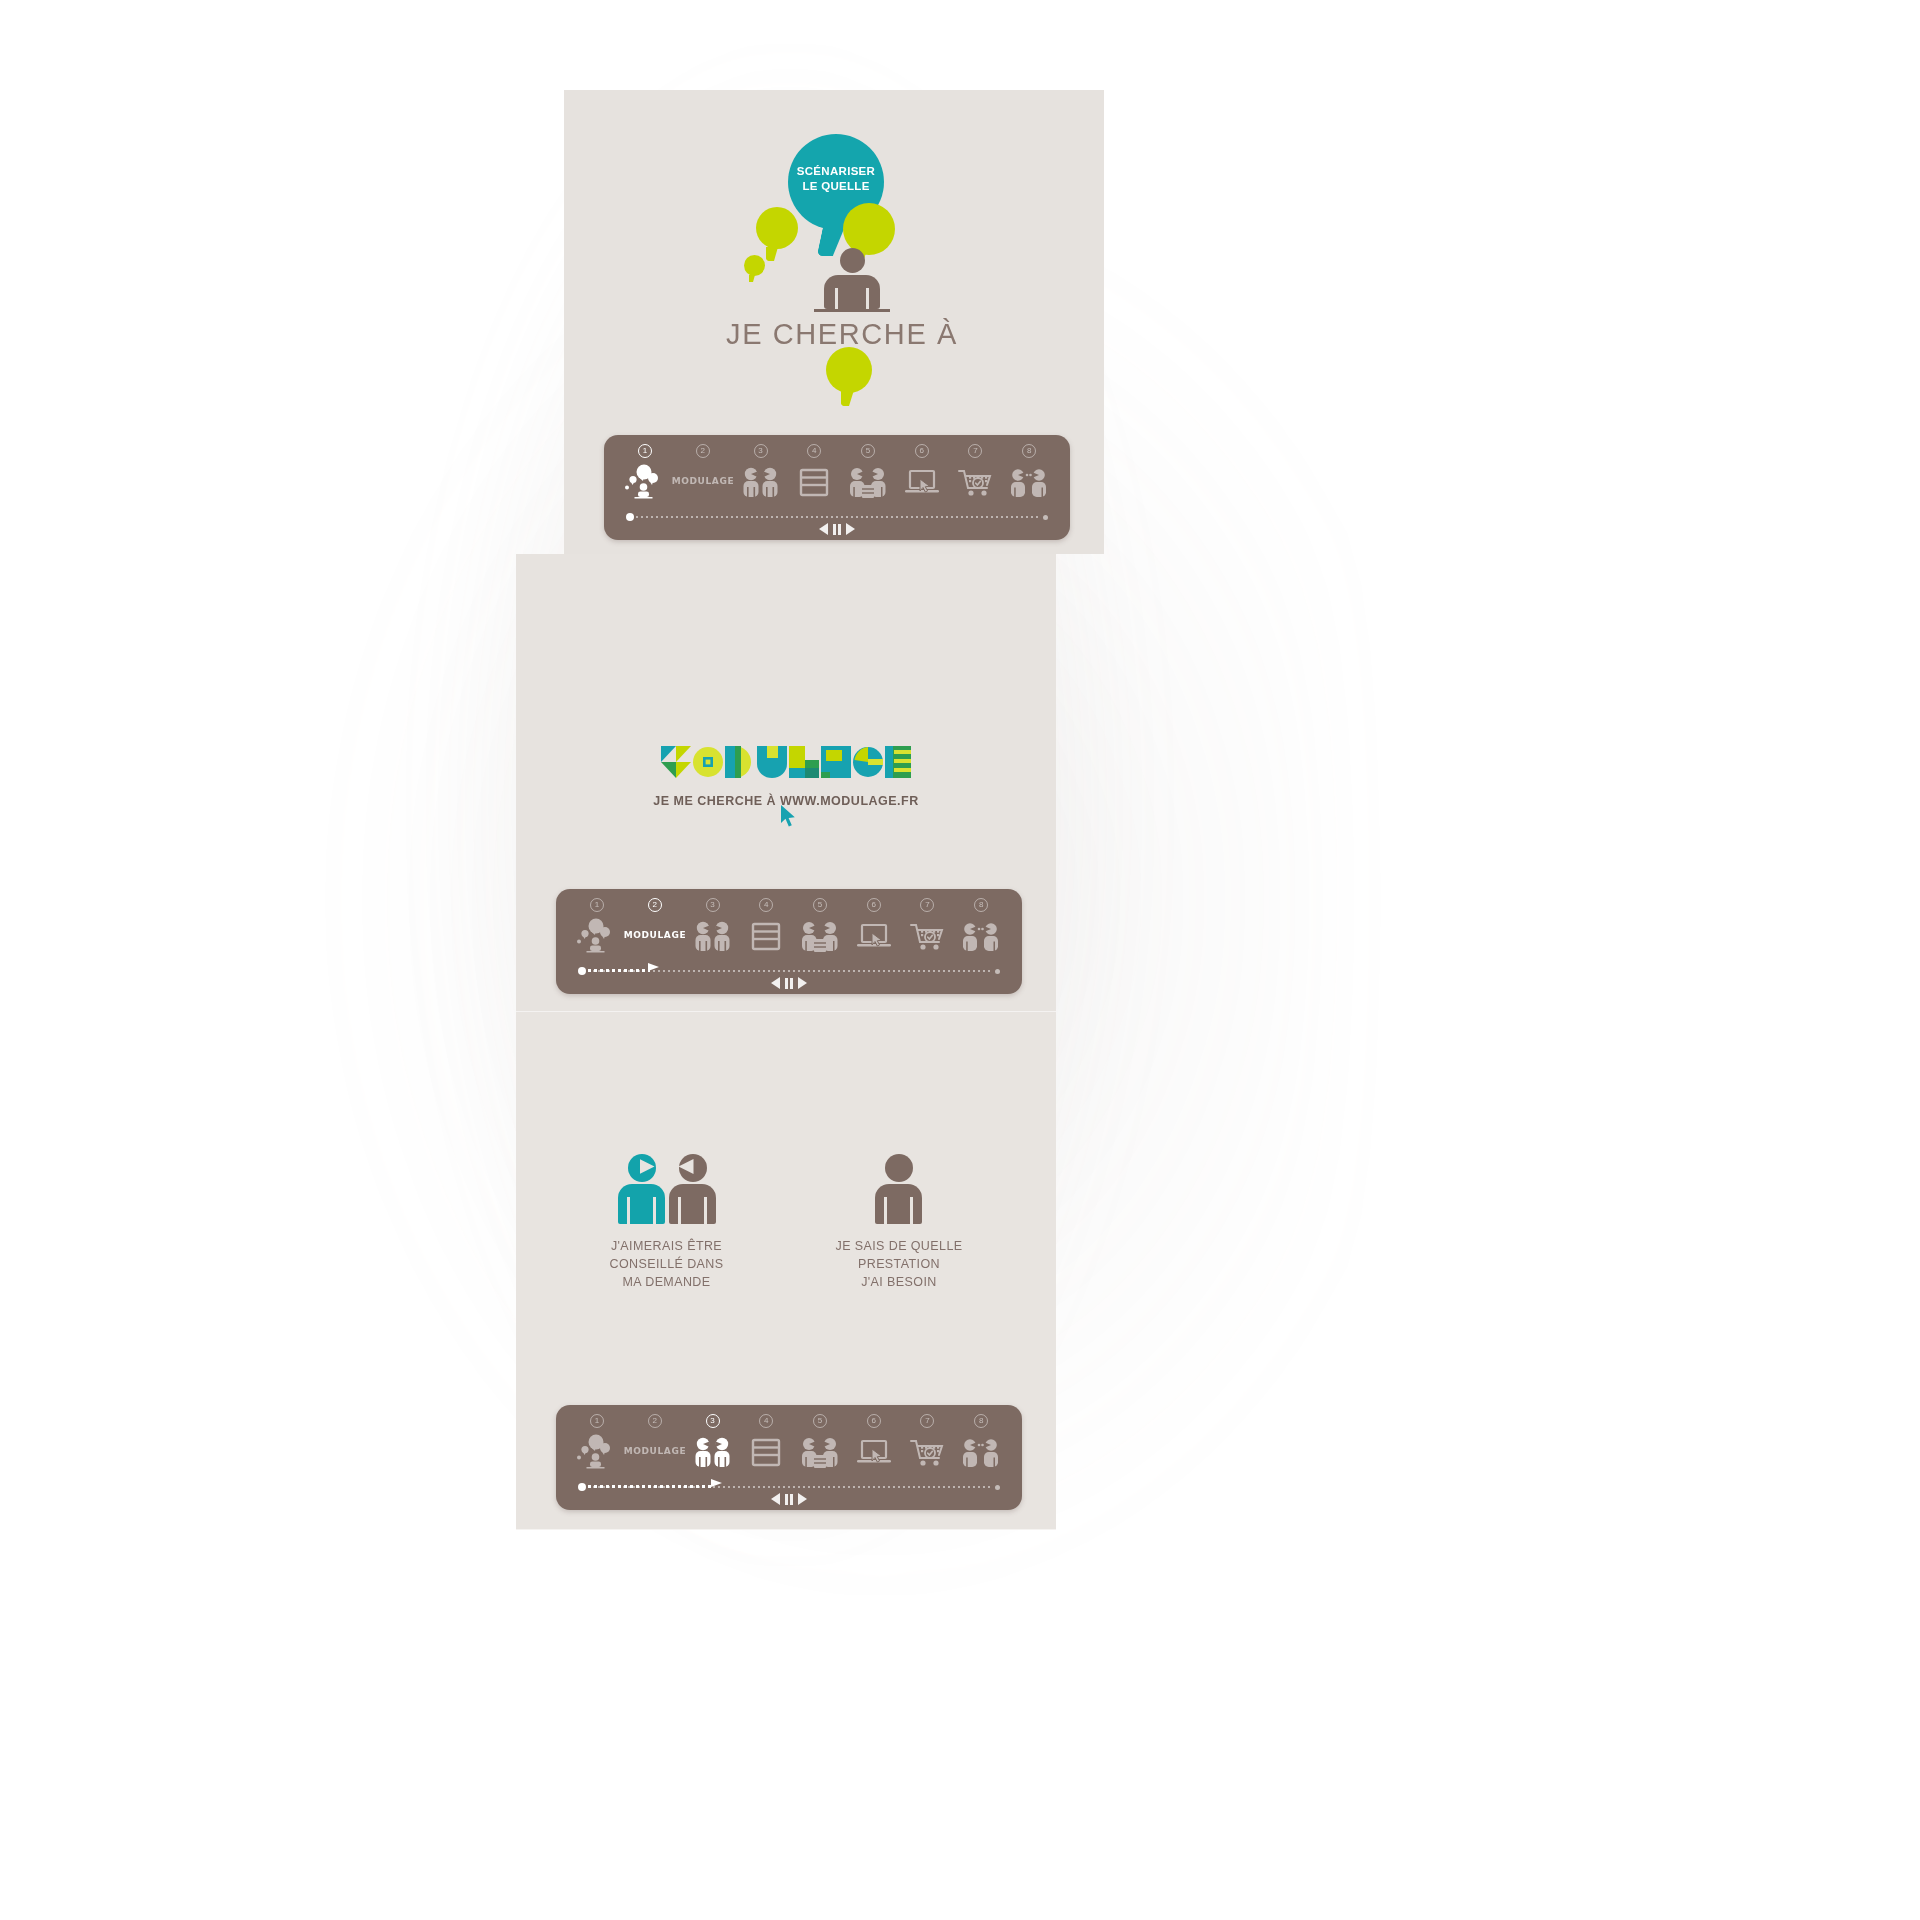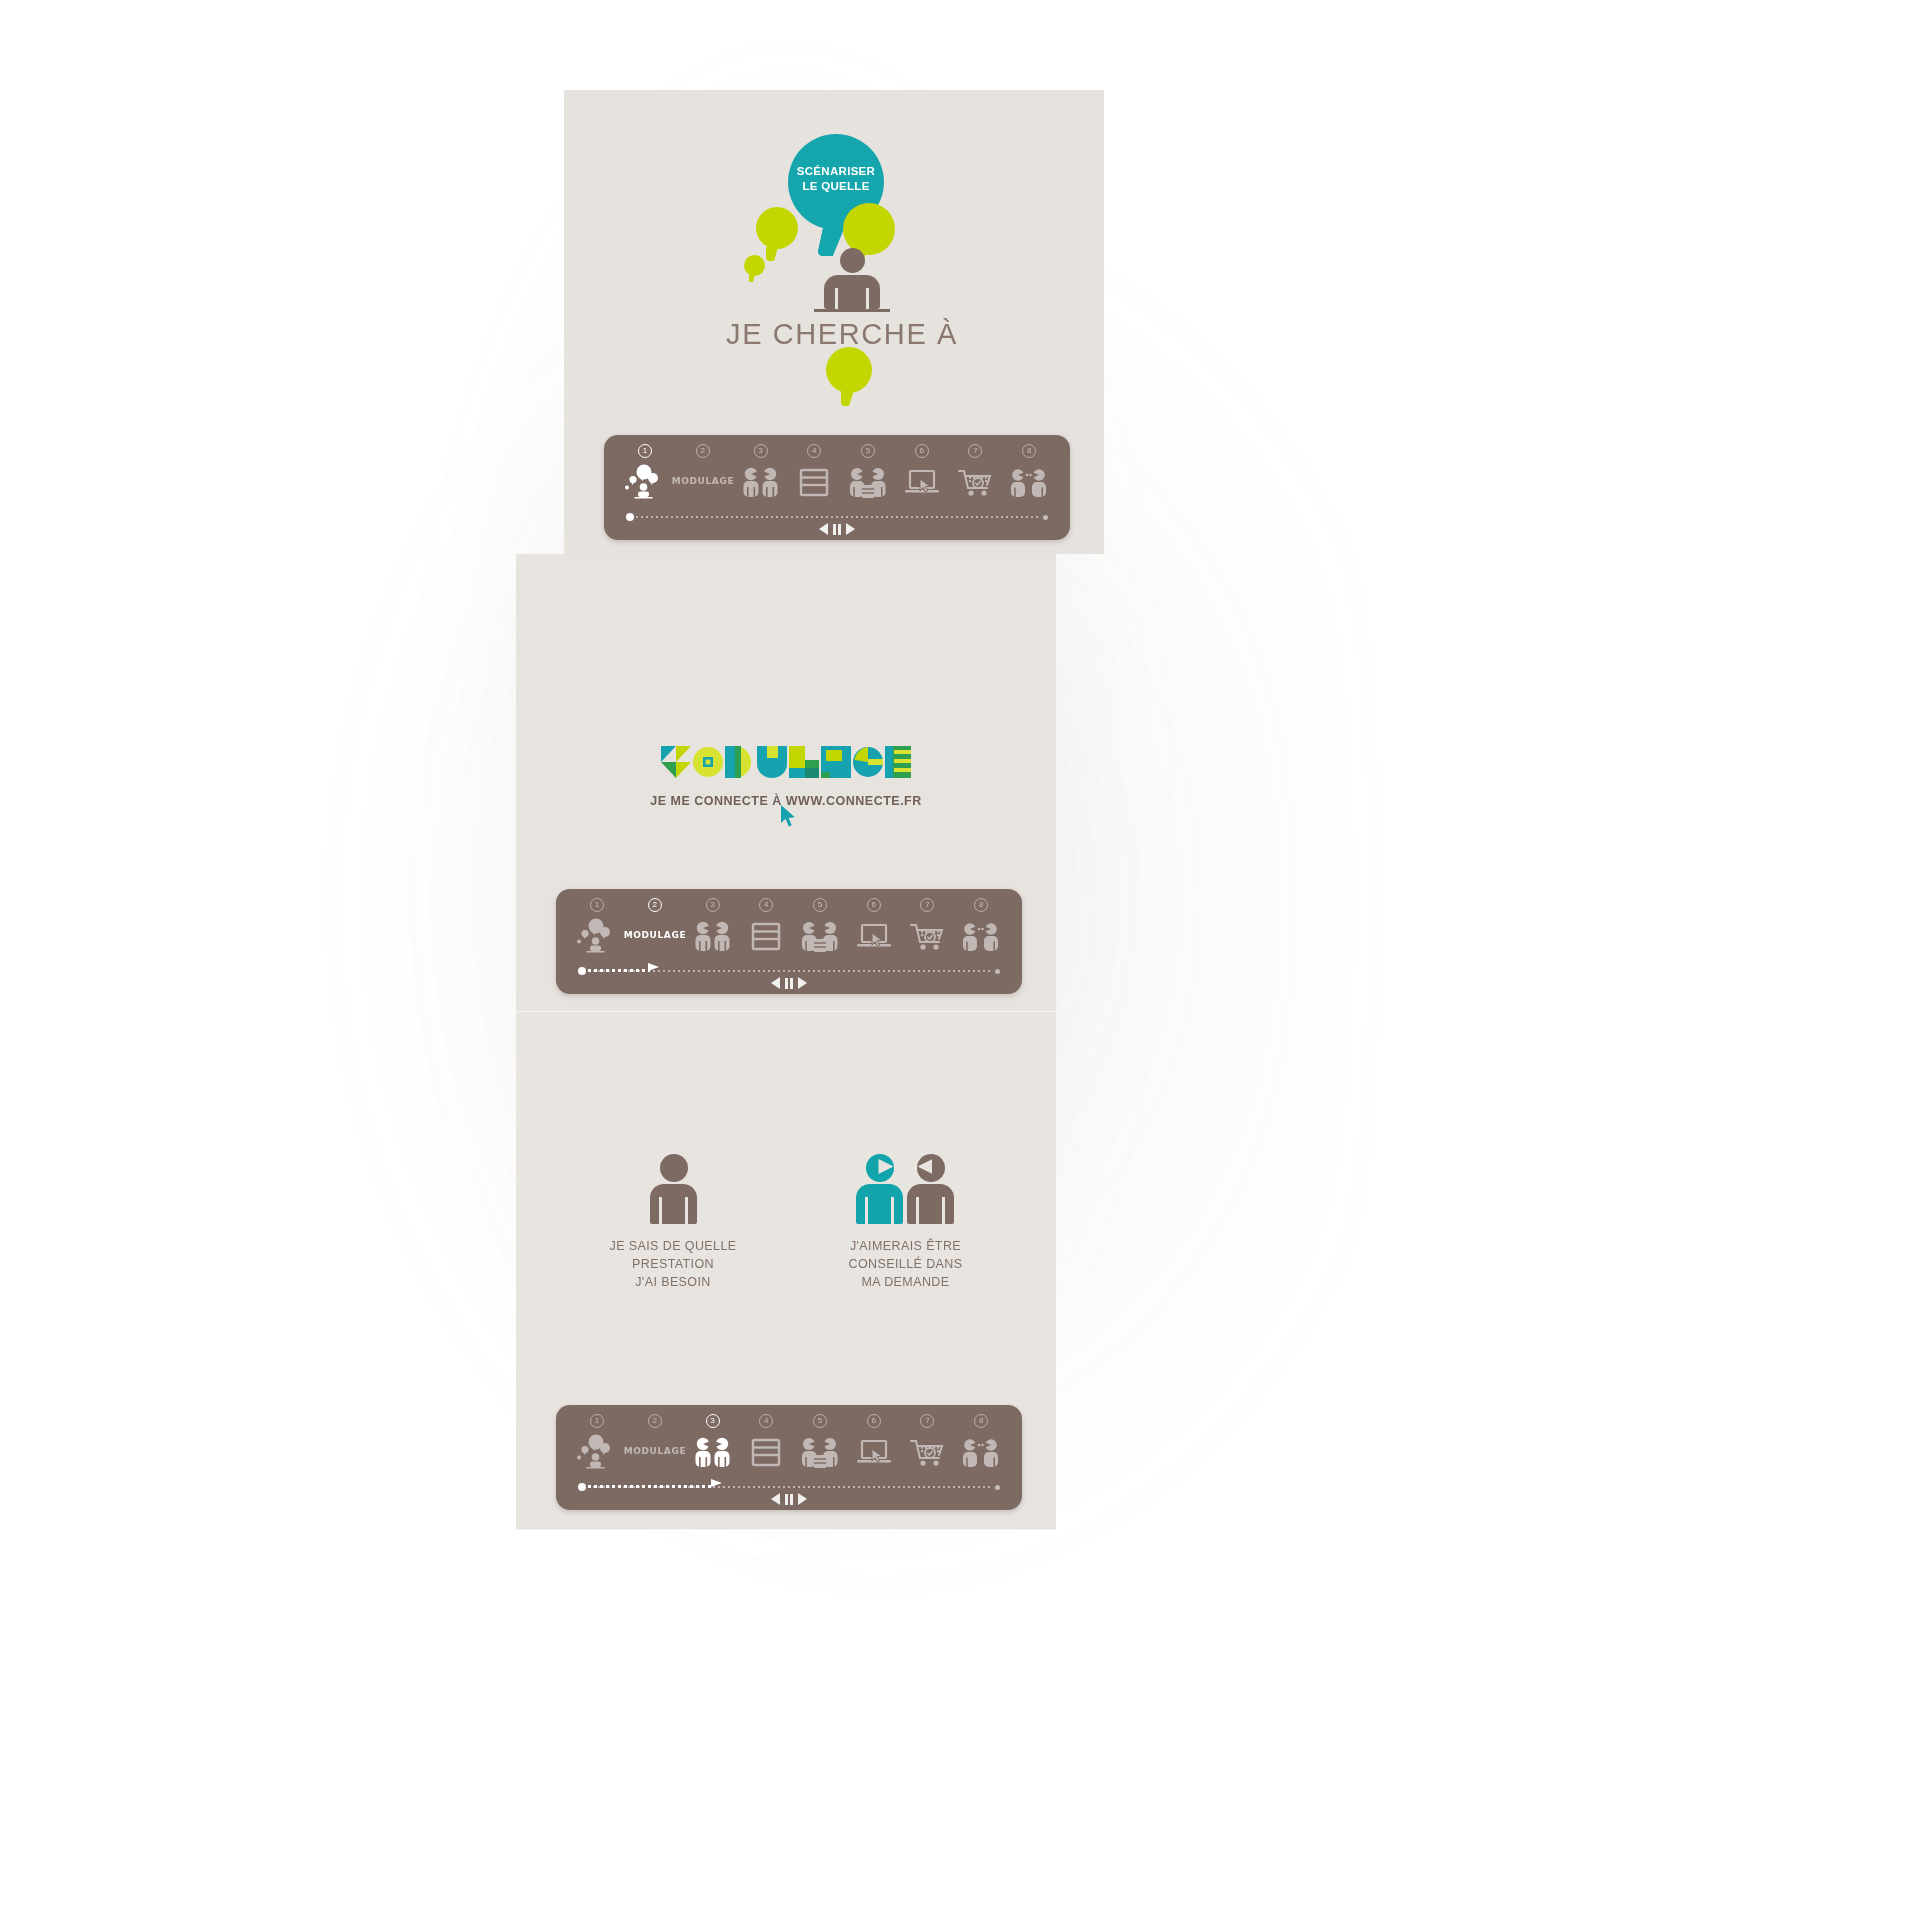--- a/index.html
+++ b/index.html
@@ -649,21 +649,21 @@
         <div class="glyph narrow">
           <svg viewBox="0 0 26 32" width="26" height="32">
             <rect x="0" y="0" width="26" height="32" fill="#2e9e4f"></rect>
             <rect x="9" y="4" width="17" height="4" fill="#d8e230"></rect>
             <rect x="9" y="13" width="17" height="4" fill="#d8e230"></rect>
             <rect x="9" y="22" width="17" height="4" fill="#d8e230"></rect>
             <rect x="0" y="0" width="8" height="32" fill="#17a2b0"></rect>
           </svg>
         </div>
       </div>
-      <div class="heading-connecte">JE ME CONNECTE À WWW.CONNECTE.FR</div>
+      <div class="heading-connecte">JE ME CHERCHE À WWW.MODULAGE.FR</div>
     </div>
 
     <div class="cursor-arrow">
       <svg viewBox="0 0 17 25" width="17" height="25">
         <path d="M1 1 L1 19 L5.5 14.8 L8.8 22.5 L11.8 21.2 L8.6 13.9 L14.8 13.3 Z" fill="#17a2b0"></path>
       </svg>
     </div>
 
     <div class="navbar nav-p2">
       <div class="nav-steps">
@@ -829,55 +829,55 @@
       </div>
     </div>
   </div>
 
   <div class="panel panel-3">
 
     <div class="persona-area">
 
       <div class="persona-group">
         <div class="persona-figs">
-          <div class="fig brown-fig">
-            <div class="fig-head"></div>
-            <div class="fig-body"></div>
-            <div class="fig-arm-l"></div>
-            <div class="fig-arm-r"></div>
-          </div>
-        </div>
-        <div class="persona-label">
-          <span>JE SAIS DE QUELLE</span><br>
-          <span>PRESTATION</span><br>
-          <span>J'AI BESOIN</span>
-        </div>
-      </div>
-
-      <div class="persona-group">
-        <div class="persona-figs">
           <div class="fig teal-fig">
             <div class="fig-head"></div>
             <div class="fig-mouth right"></div>
             <div class="fig-body"></div>
             <div class="fig-arm-l"></div>
             <div class="fig-arm-r"></div>
           </div>
           <div class="fig brown-fig">
             <div class="fig-head"></div>
             <div class="fig-mouth left"></div>
             <div class="fig-body"></div>
             <div class="fig-arm-l"></div>
             <div class="fig-arm-r"></div>
           </div>
         </div>
         <div class="persona-label">
           <span>J'AIMERAIS ÊTRE</span><br>
           <span>CONSEILLÉ DANS</span><br>
           <span>MA DEMANDE</span>
+        </div>
+      </div>
+
+      <div class="persona-group">
+        <div class="persona-figs">
+          <div class="fig brown-fig">
+            <div class="fig-head"></div>
+            <div class="fig-body"></div>
+            <div class="fig-arm-l"></div>
+            <div class="fig-arm-r"></div>
+          </div>
+        </div>
+        <div class="persona-label">
+          <span>JE SAIS DE QUELLE</span><br>
+          <span>PRESTATION</span><br>
+          <span>J'AI BESOIN</span>
         </div>
       </div>
 
     </div>
 
     <div class="navbar nav-p3">
       <div class="nav-steps">
 
         <div class="nav-step">
           <div class="step-num">1</div>

